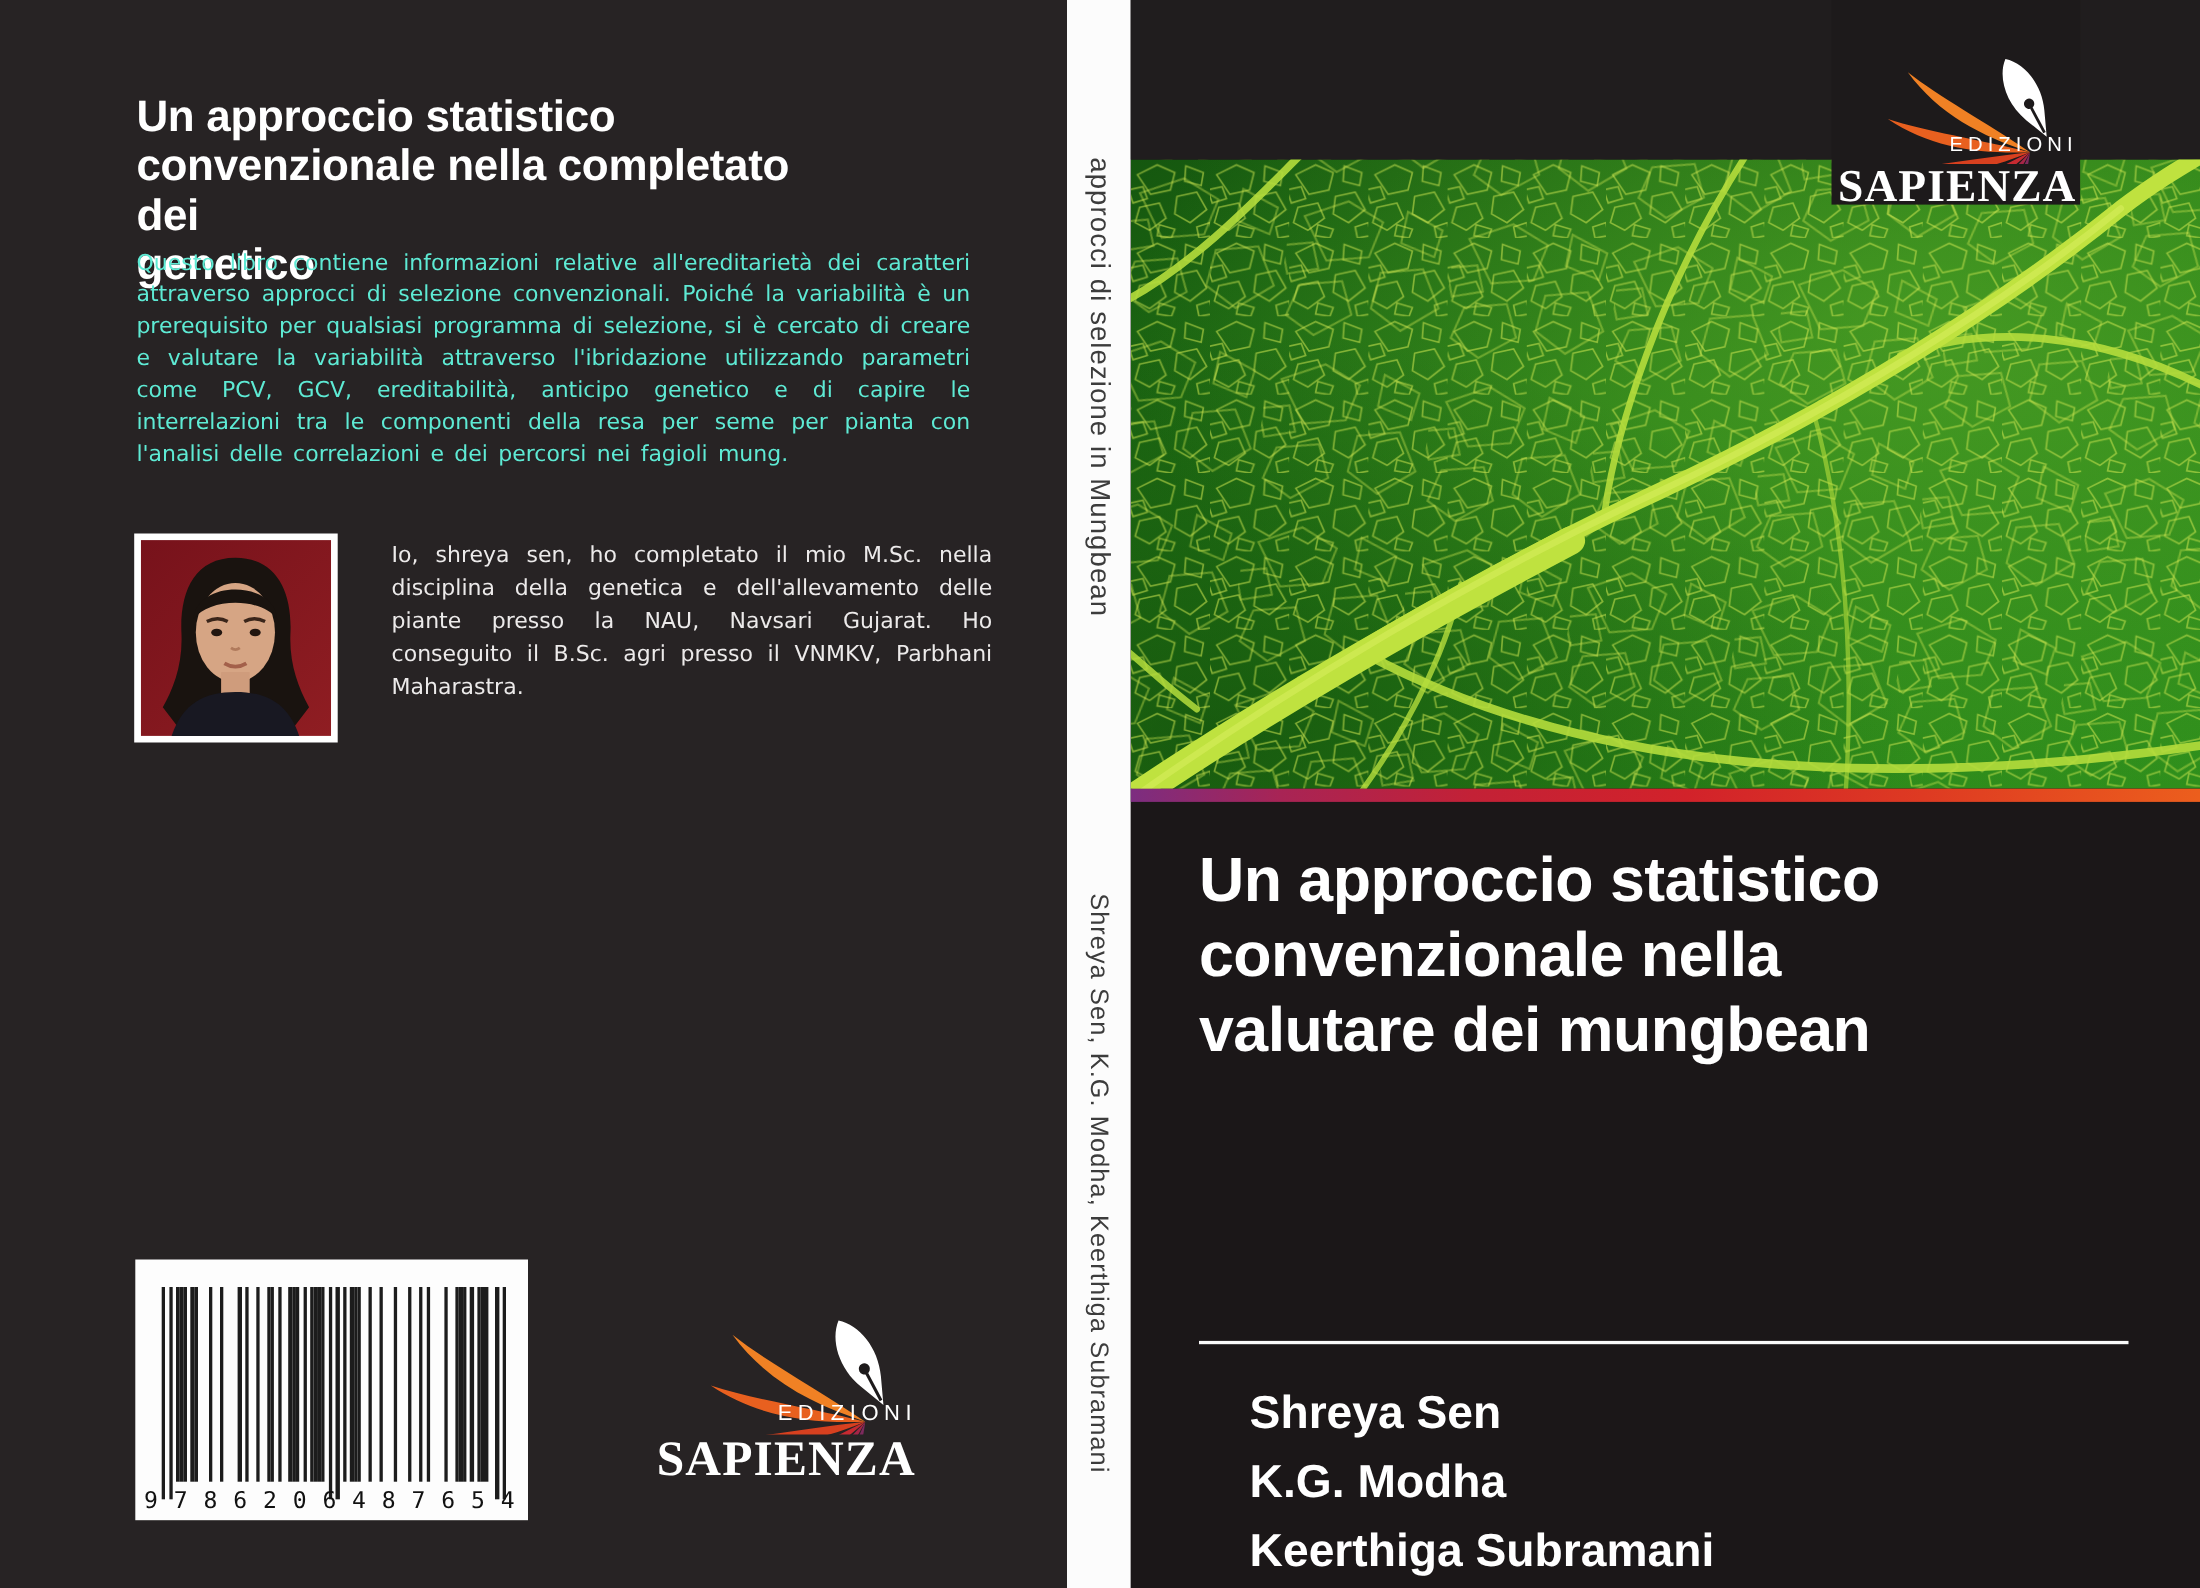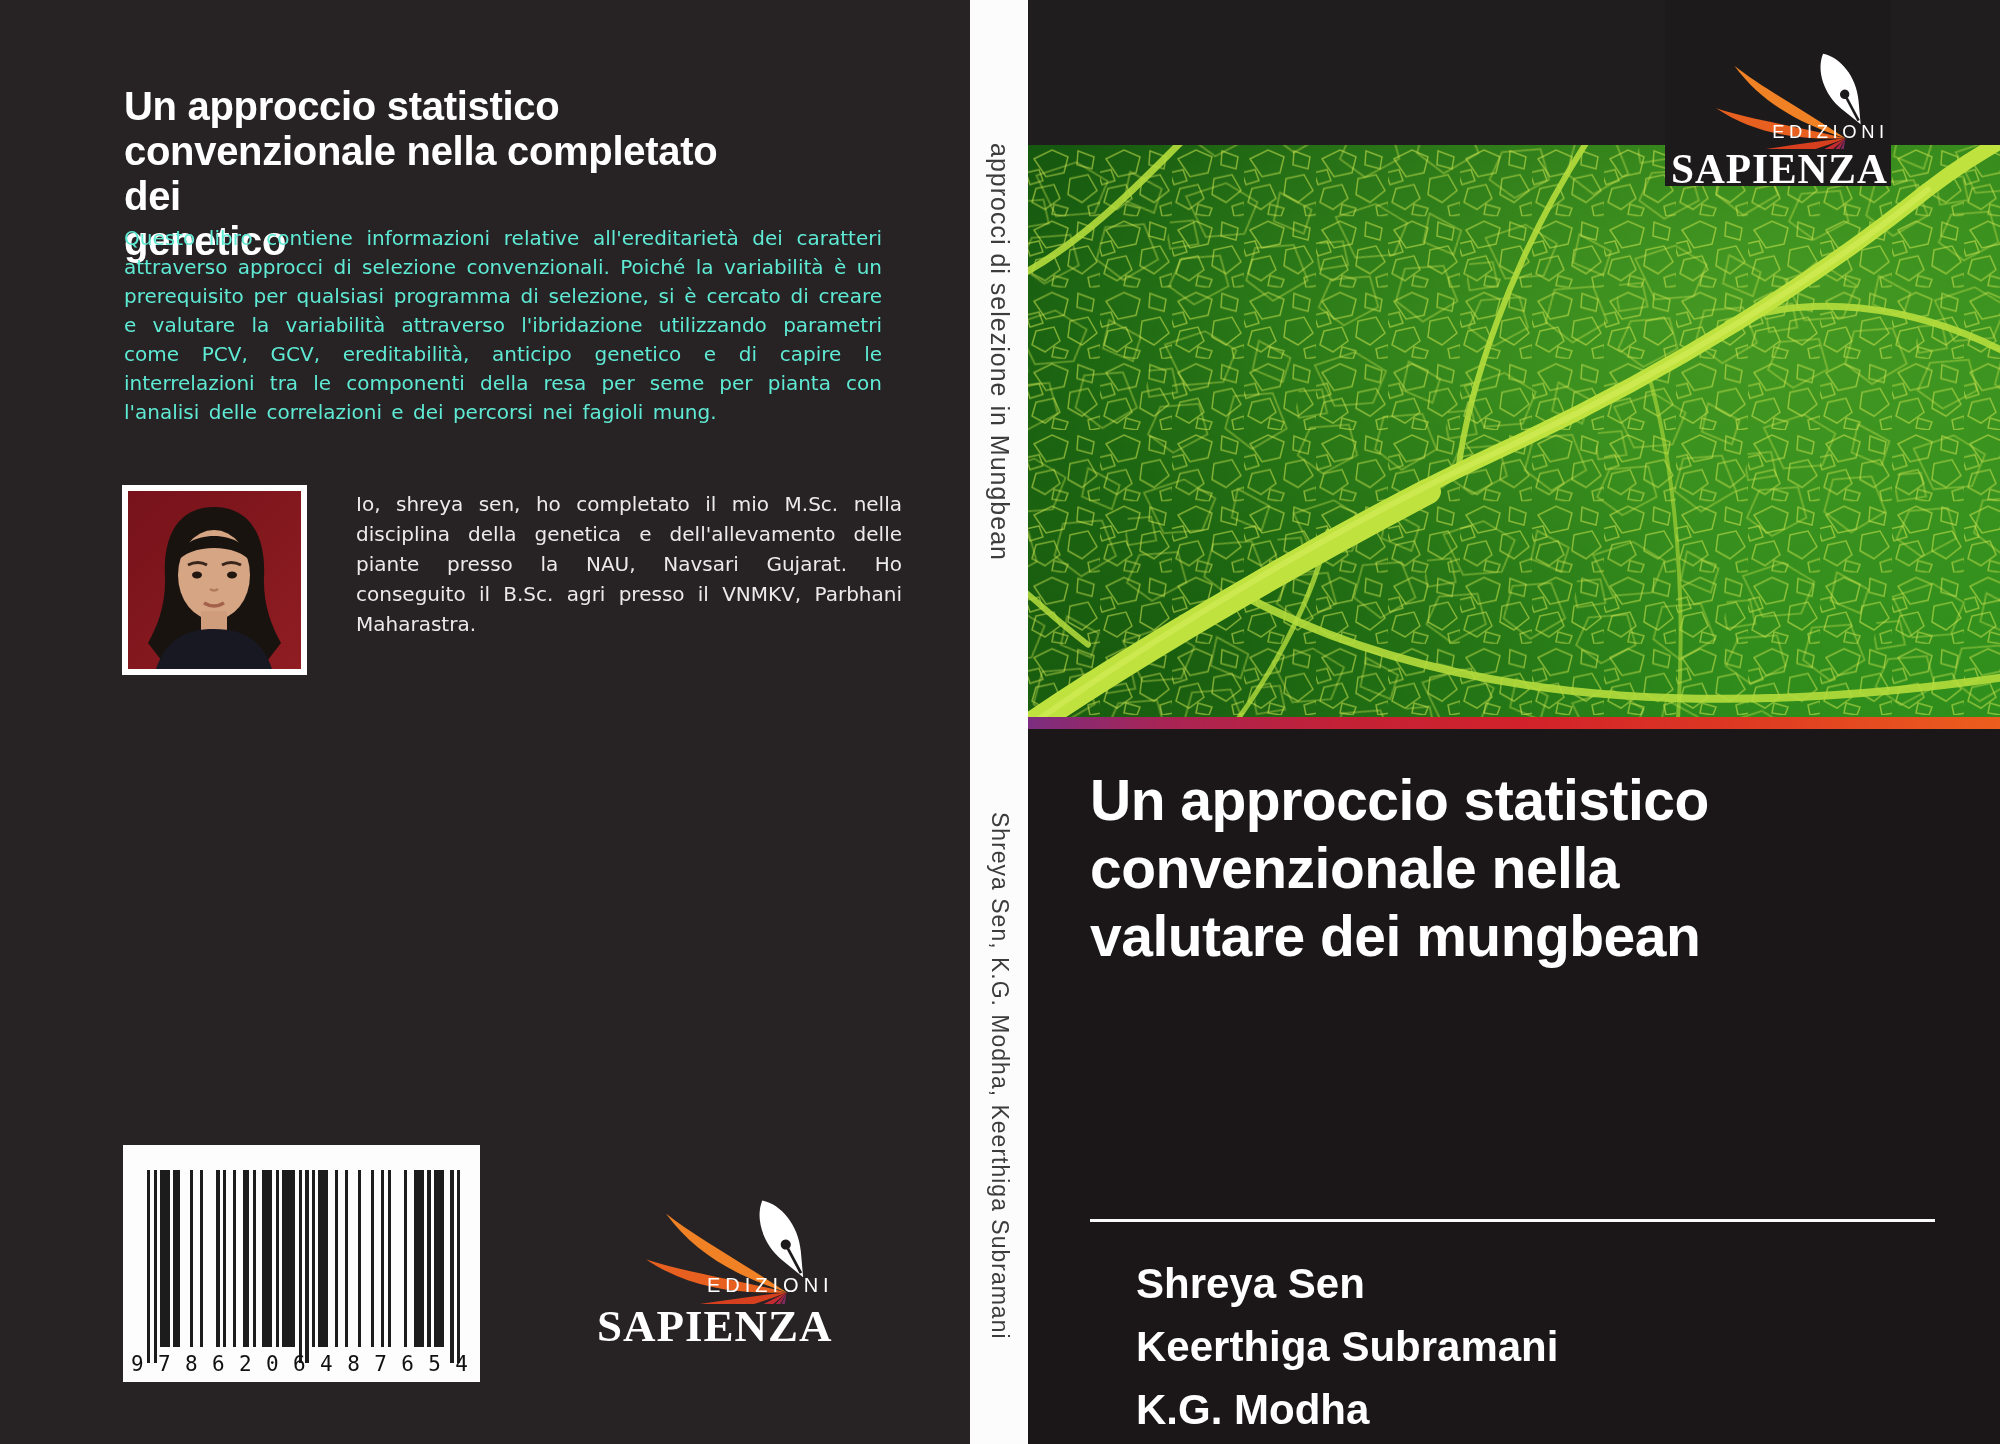--- a/index.html
+++ b/index.html
@@ -347,16 +347,16 @@
   <div class="front-title">
     <div>Un approccio statistico</div>
     <div>convenzionale nella</div>
     <div>valutare dei mungbean</div>
   </div>
 
   <div class="title-divider"></div>
 
   <div class="front-authors">
     <div>Shreya Sen</div>
+    <div>K.G. Modha</div>
     <div>Keerthiga Subramani</div>
-    <div>K.G. Modha</div>
   </div>
 </div>
 
 </body></html>

